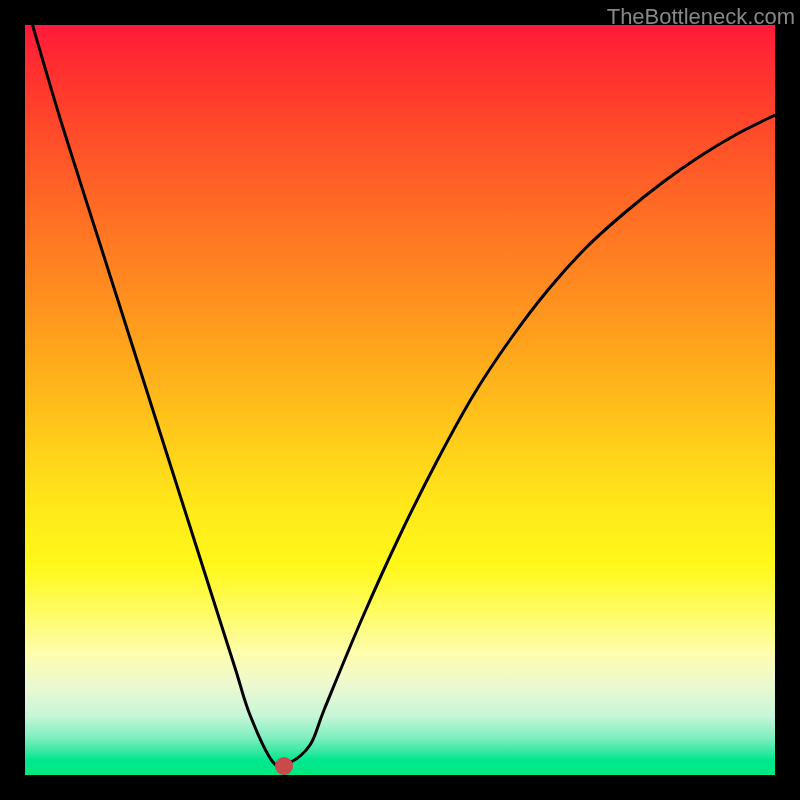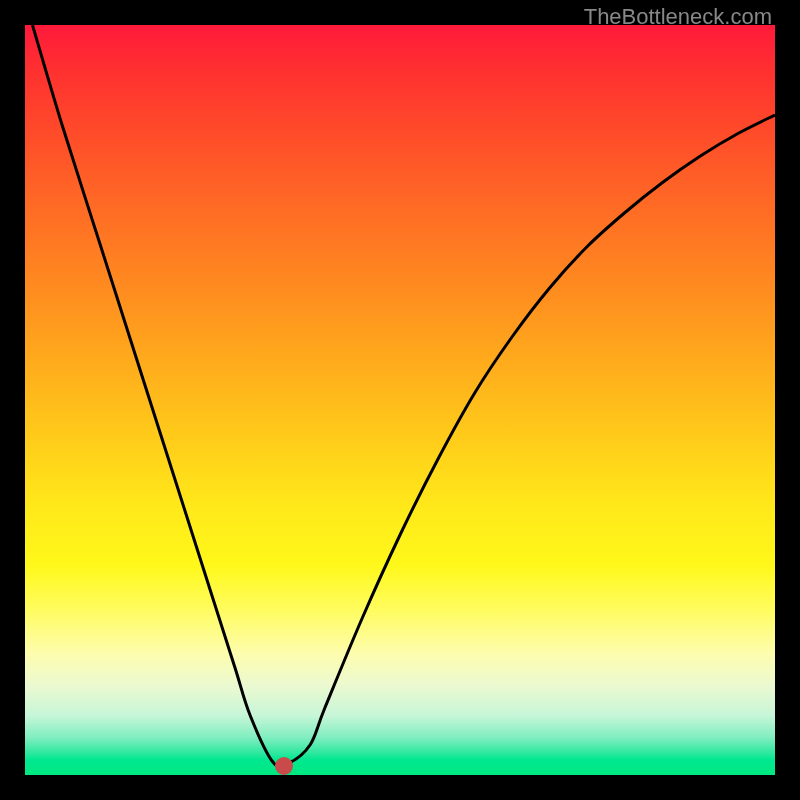--- a/index.html
+++ b/index.html
@@ -6,21 +6,21 @@
   body {
     width: 800px;
     height: 800px;
     background: #000;
     position: relative;
     font-family: Arial, sans-serif;
   }
   .attribution {
     position: absolute;
     top: 4px;
-    right: 28px;
+    right: 5px;
     color: #888;
     font-size: 22px;
     z-index: 10;
   }
   .plot-area {
     position: absolute;
     left: 25px;
     top: 25px;
     width: 750px;
     height: 750px;

